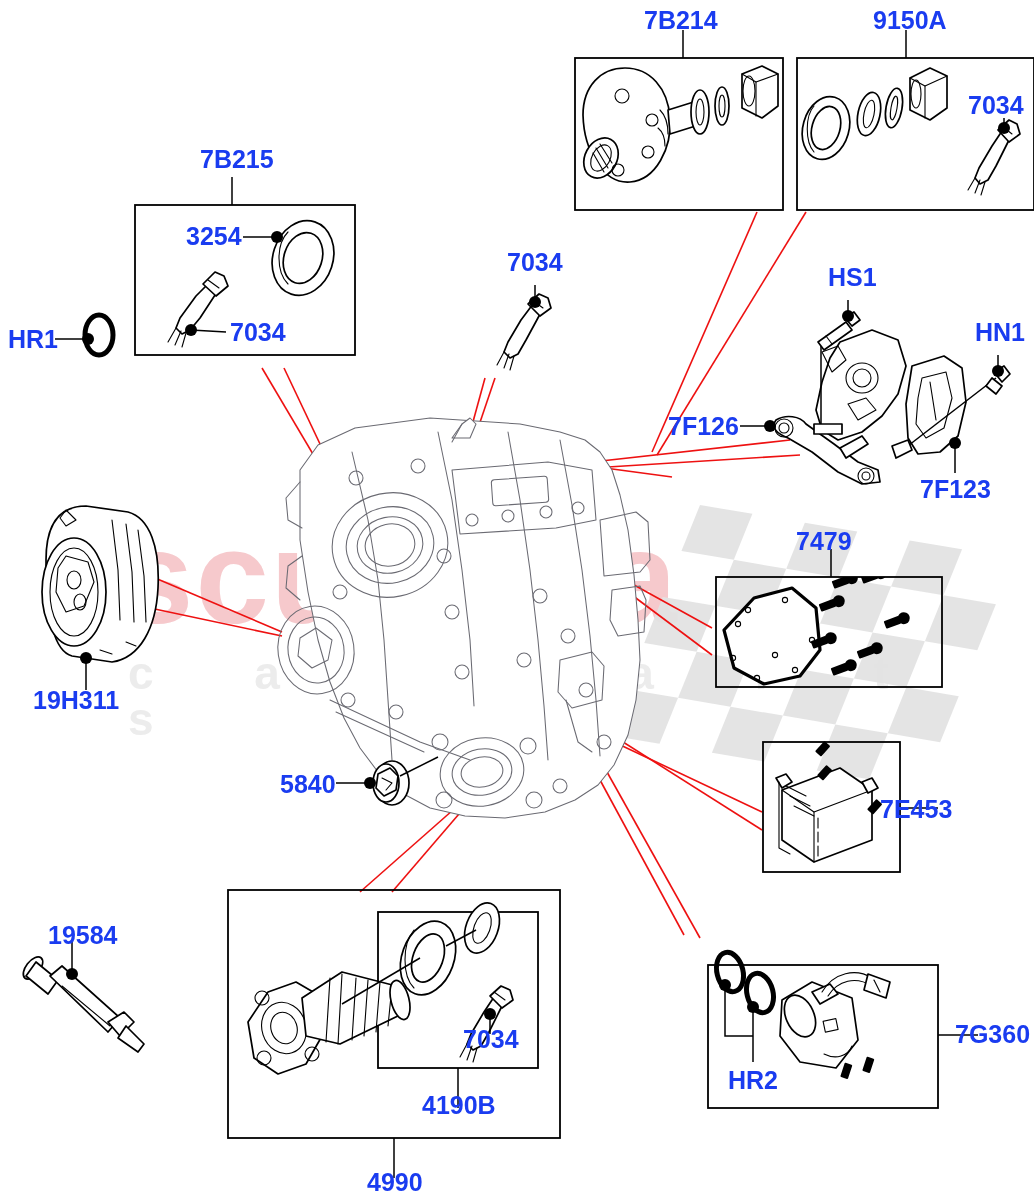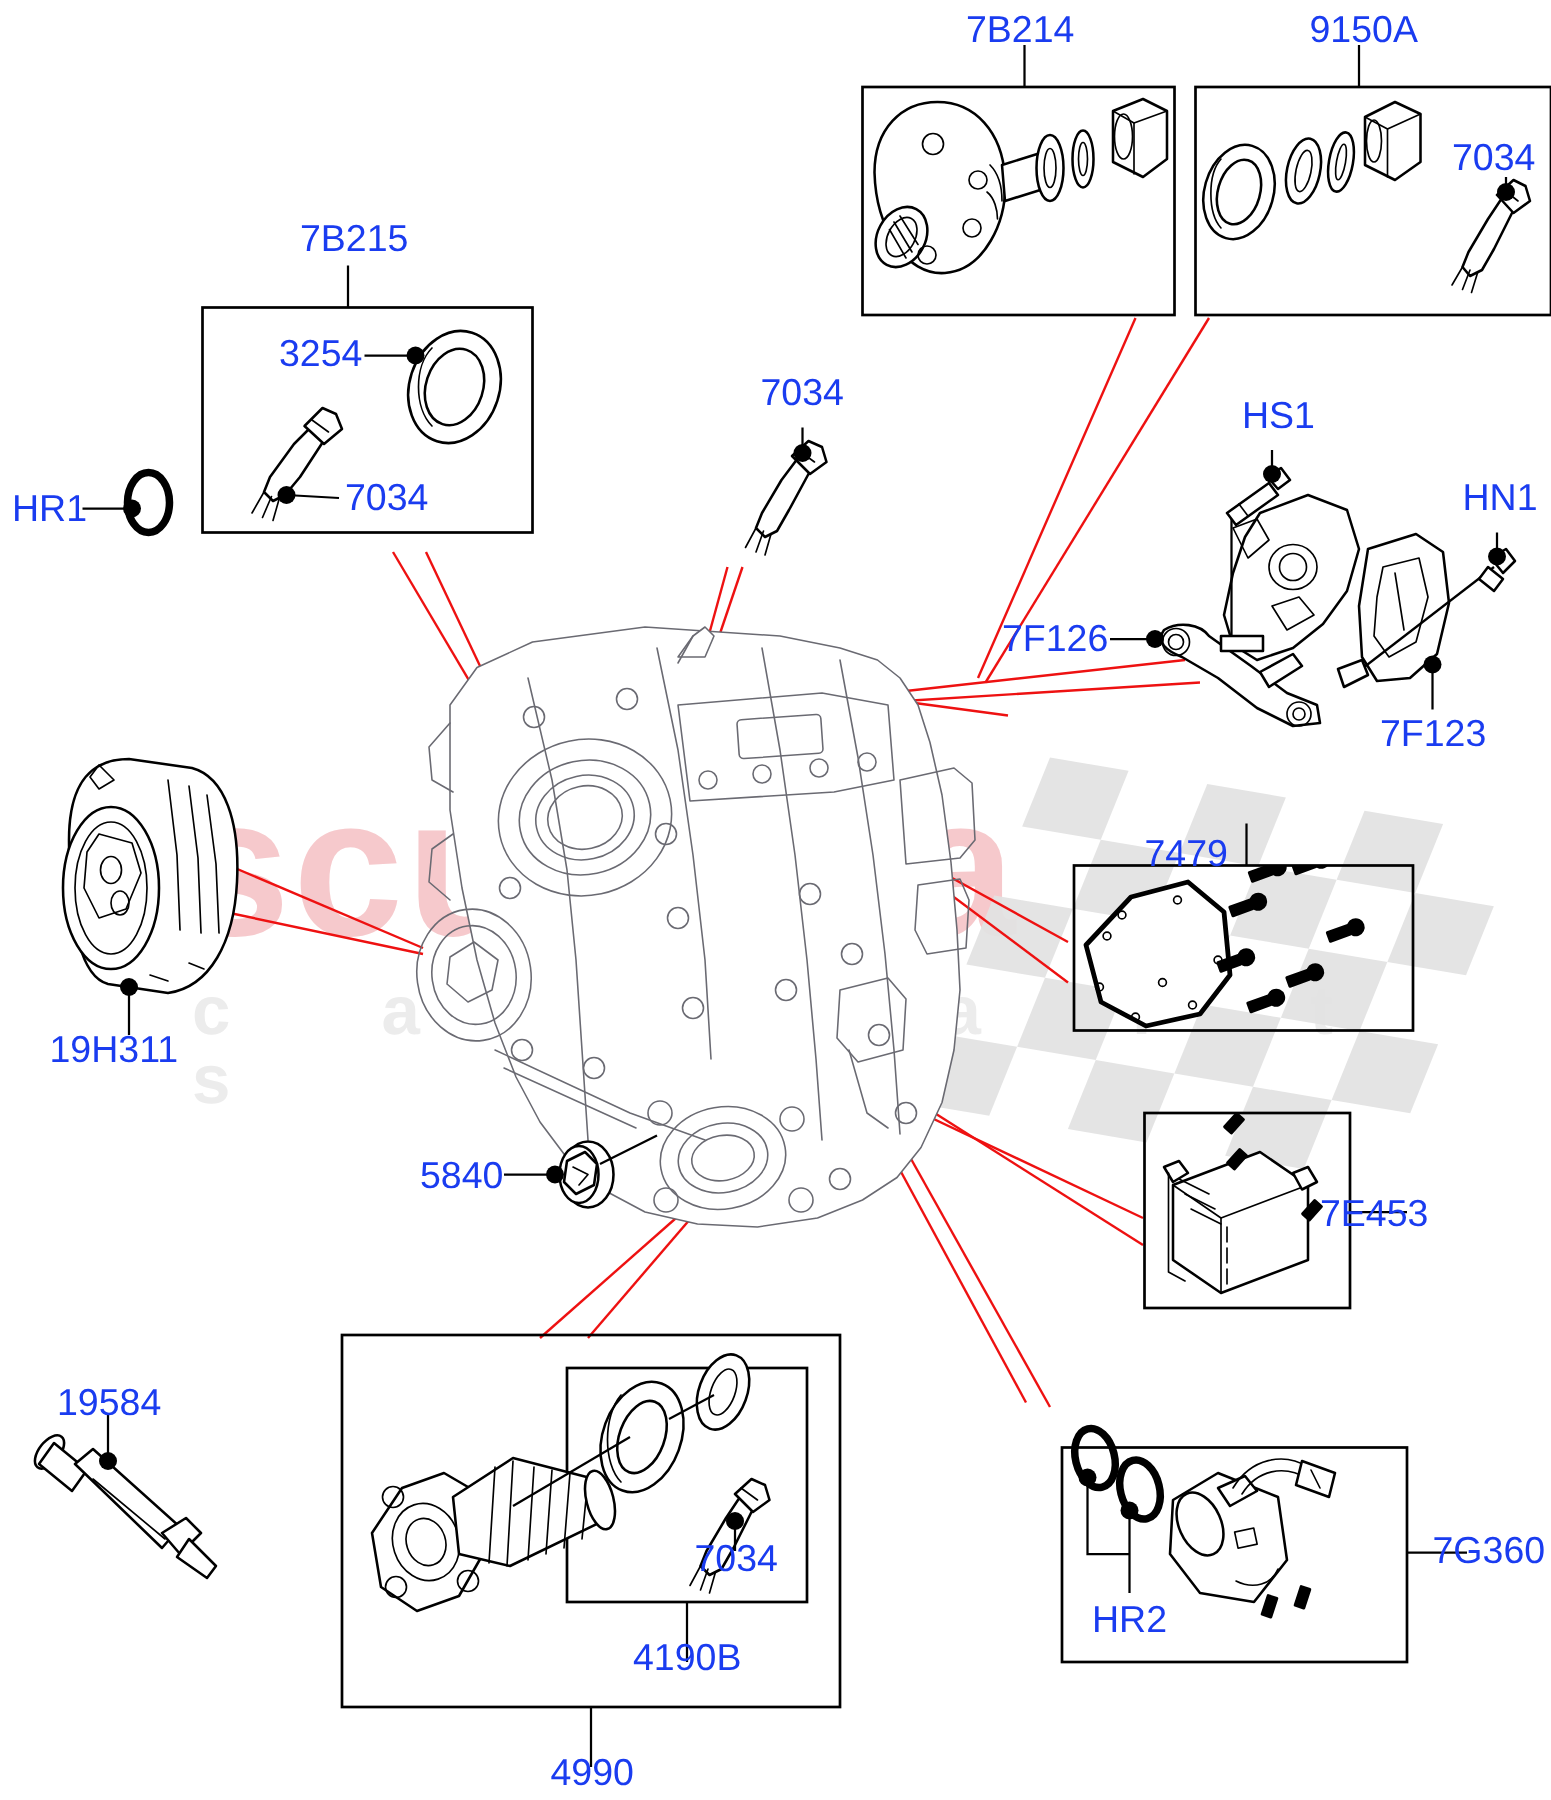--- a/index.html
+++ b/index.html
@@ -1,21 +1,21 @@
 <!DOCTYPE html>
 <html><head>
 <meta charset="utf-8">
 <title>Transfer Case Parts Diagram</title>
 <style>
   html,body{margin:0;padding:0;background:#ffffff;}
   body{font-family:"Liberation Sans",sans-serif;}
   #sheet{position:relative;width:1034px;height:1200px;background:#fff;overflow:hidden;}
   #svgroot{position:absolute;left:0;top:0;width:1034px;height:1200px;}
   .lbl{position:absolute;color:#1a3cf0;font-family:"Liberation Sans",sans-serif;
-       font-size:25px;font-weight:400;white-space:nowrap;letter-spacing:0px;line-height:1;}
+       font-size:25px;font-weight:700;white-space:nowrap;letter-spacing:0px;line-height:1;}
   .wm-scud{position:absolute;left:120px;top:512px;font-size:132px;font-weight:700;
            color:#f6c9cc;font-family:"Liberation Sans",sans-serif;letter-spacing:2px;
            line-height:1;user-select:none;}
   .wm-carparts{position:absolute;left:128px;top:650px;font-size:46px;font-weight:700;
            color:#ececec;font-family:"Liberation Sans",sans-serif;letter-spacing:44px;
            line-height:1;user-select:none;}
 </style>
 </head>
 <body>
 
@@ -525,26 +525,26 @@
   <div class="lbl" style="left:873px; top:8px;">9150A</div>
   <div class="lbl" style="left:968px; top:93px;">7034</div>
 
   <div class="lbl" style="left:507px; top:250px;">7034</div>
 
   <div class="lbl" style="left:828px; top:265px;">HS1</div>
   <div class="lbl" style="left:975px; top:320px;">HN1</div>
   <div class="lbl" style="left:668px; top:414px;">7F126</div>
   <div class="lbl" style="left:920px; top:477px;">7F123</div>
 
-  <div class="lbl" style="left:763px; top:529px;margin-top:28px;">7479</div>
+  <div class="lbl" style="left:796px; top:529px;">7479</div>
   <div class="lbl" style="left:880px; top:797px;">7E453</div>
 
   <div class="lbl" style="left:33px;  top:688px;">19H311</div>
   <div class="lbl" style="left:280px; top:772px;">5840</div>
-  <div class="lbl" style="left:38px;  top:923px;">19584</div>
+  <div class="lbl" style="left:48px;  top:923px;">19584</div>
 
   <div class="lbl" style="left:367px; top:1170px;">4990</div>
   <div class="lbl" style="left:422px; top:1093px;">4190B</div>
   <div class="lbl" style="left:463px; top:1027px;">7034</div>
 
   <div class="lbl" style="left:955px; top:1022px;">7G360</div>
   <div class="lbl" style="left:728px; top:1068px;">HR2</div>
 
 </div>
 

